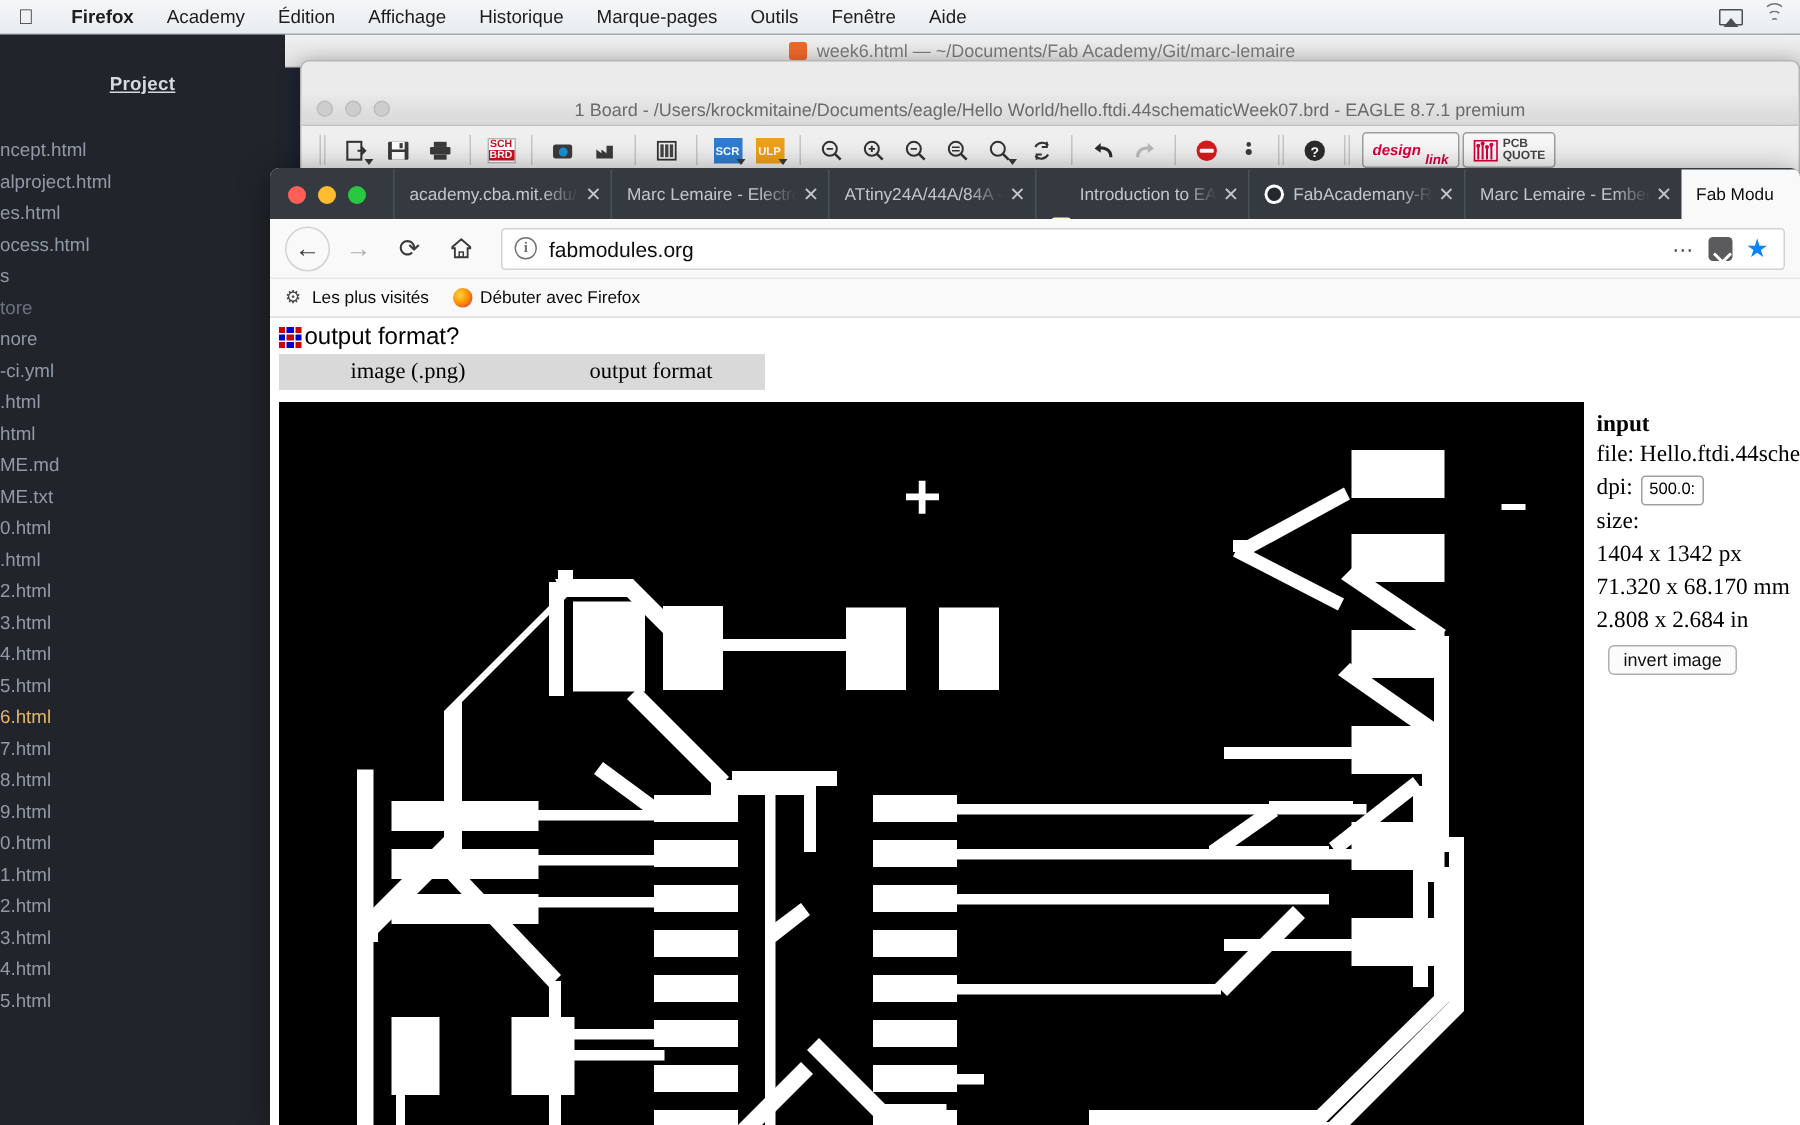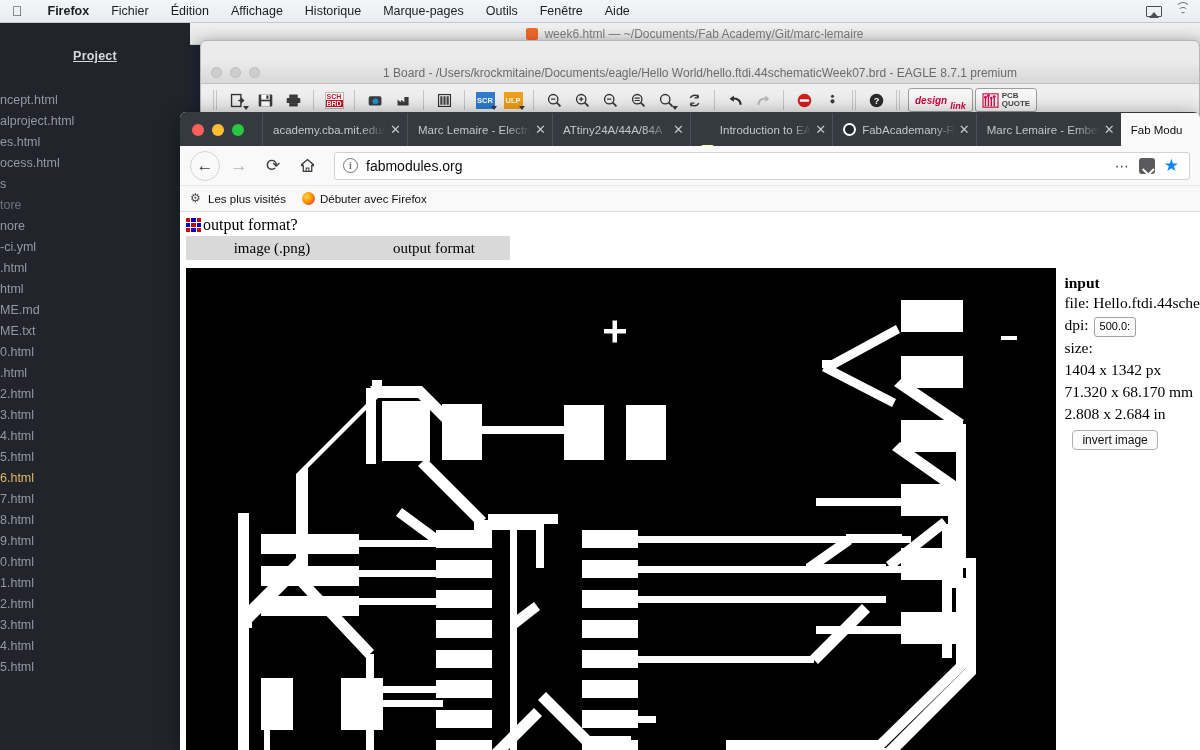--- a/index.html
+++ b/index.html
@@ -137,21 +137,21 @@
   .bm-gear { width: 13px; height: 13px; color: #4a4a4c; font-size: 12px; line-height: 1; }
   .ffball { width: 13px; height: 13px; border-radius: 50%;
     background: radial-gradient(circle at 35% 35%, #ffd23f 0%, #ff9500 45%, #e55b2b 75%, #b5341a 100%); }
 
   
   .page { position: absolute; left: 0; top: 100px; right: 0; bottom: 0; background: #fff; }
   .fm-header { display: flex; align-items: center; gap: 2px; padding: 4px 0 2px 6px; }
   .fm-logo { width: 15px; height: 14px; display: grid; grid-template-columns: repeat(3, 1fr);
     grid-template-rows: repeat(3, 1fr); gap: 1px; flex-shrink: 0; }
   .fm-logo i { display: block; }
-  .fm-title { font-family: Liberation Serif, serif; font-size: 16px; color: #000; }
+  .fm-title { font-family: Liberation Sans, sans-serif; font-size: 16px; color: #000; }
   .fm-tablerow { display: flex; background: #d9d9d9; height: 24px; align-items: center;
     width: 324px; margin-left: 6px; font-family: "Liberation Serif", serif; font-size: 15px; color: #000; }
   .fm-cell1 { width: 172px; text-align: center; }
   .fm-cell2 { width: 152px; text-align: center; }
 
   .fm-body { display: flex; position: absolute; left: 6px; right: 0; top: 56px; bottom: 0; }
   .pcb-wrap { width: 874px; height: 100%; background: #000; position: relative; overflow: hidden; }
   .pcb-svg { display: block; width: 874px; height: 500px; }
   .input-panel { margin-left: 8px; font-family: "Liberation Serif", serif; color: #000; padding-top: 6px; }
   .input-panel .h { font-weight: bold; font-size: 15.5px; }
@@ -163,21 +163,21 @@
     border-radius: 4px; background: #fbfbfb; padding: 2px 9px; margin: 4px 0 0 8px; display: inline-block; color:#111; }
 </style>
 </head>
 <body>
 
 <div id="screen">
 
   <div class="macbar">
     <span class="apple"></span>
     <span class="mi bold">Firefox</span>
-    <span class="mi">Fichier</span>
+    <span class="mi">Academy</span>
     <span class="mi">Édition</span>
     <span class="mi">Affichage</span>
     <span class="mi">Historique</span>
     <span class="mi">Marque-pages</span>
     <span class="mi">Outils</span>
     <span class="mi">Fenêtre</span>
     <span class="mi">Aide</span>
     <span class="spacer"></span>
     <span class="right-icons">
       <span class="airplay"></span>

